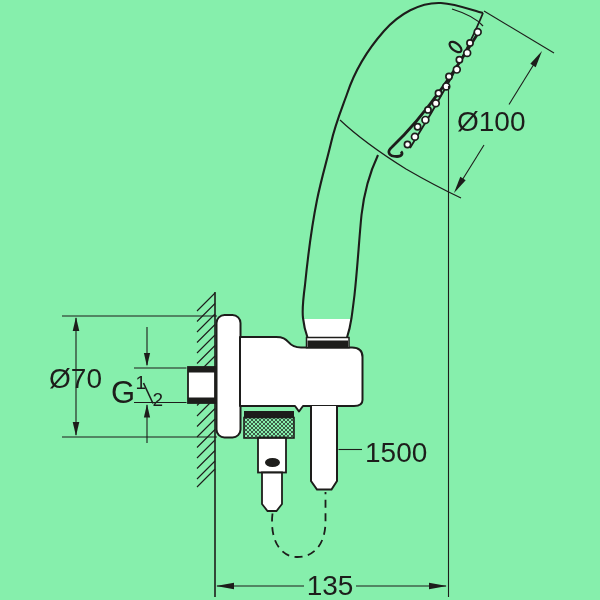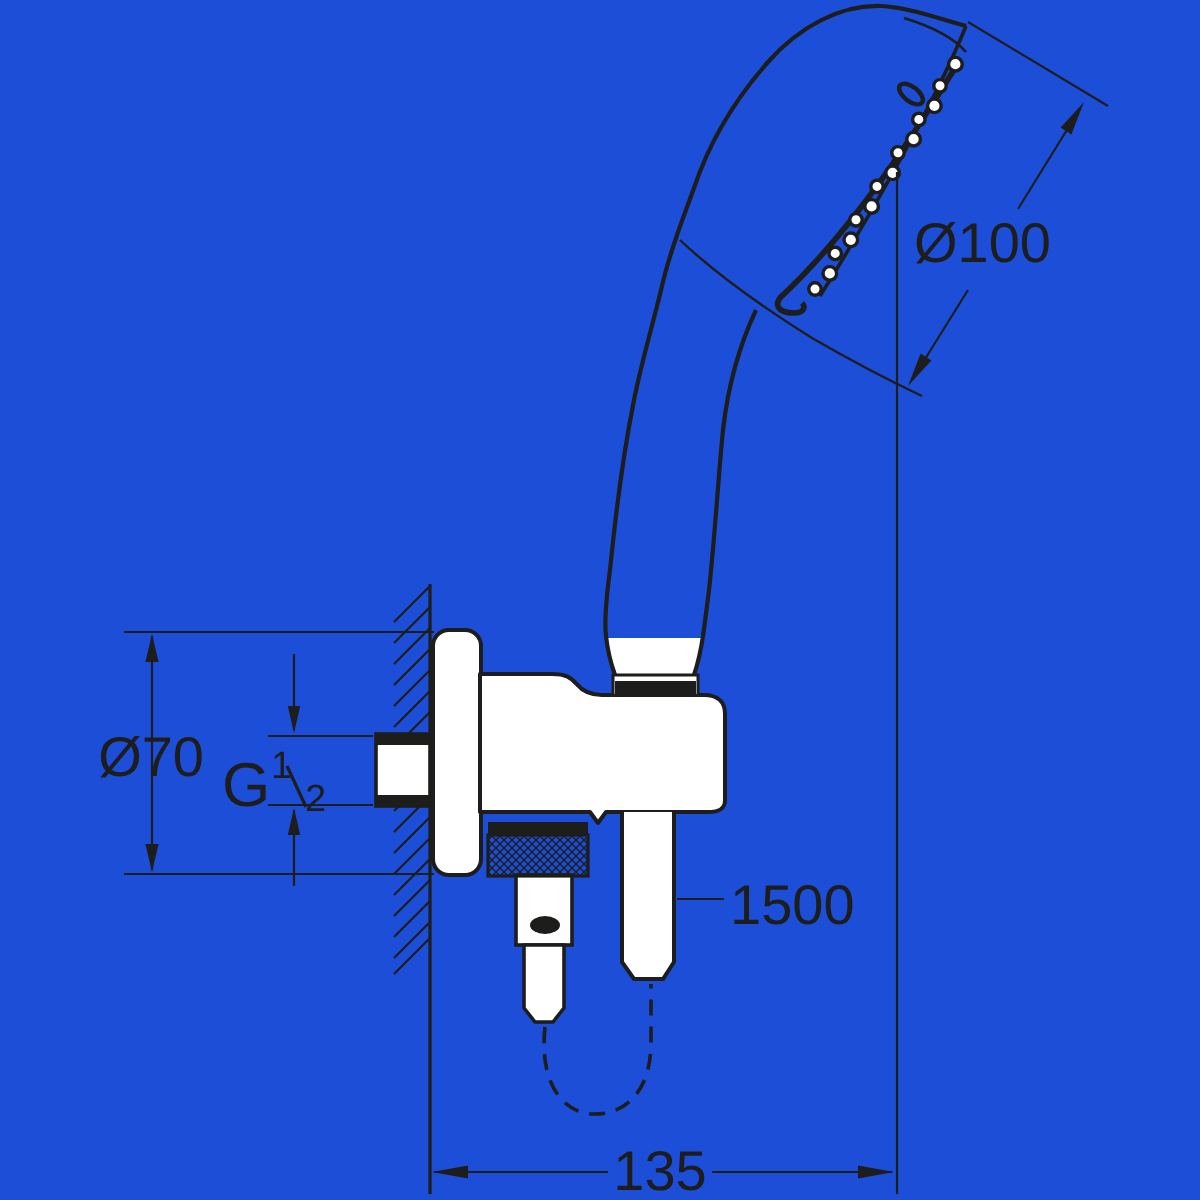--- a/index.html
+++ b/index.html
@@ -1,17 +1,17 @@
 <!DOCTYPE html>
 <html><head>
 <meta charset="utf-8">
 <style>
   html,body{margin:0;padding:0;background:#ffffff;}
   .stage{
-    position:relative;width:600px;height:600px;background:#1d4ed8;overflow:hidden;
+    position:relative;width:600px;height:600px;background:#86efac;overflow:hidden;
     font-family:"Liberation Sans", sans-serif;
   }
   svg{display:block;}
   text{
     font-family:"Liberation Sans", sans-serif;
     fill:#1d1d1b;
   }
   .dim-label{font-size:28px;}
   .thread-letter{font-size:31px;}
   .thread-frac{font-size:19px;}

